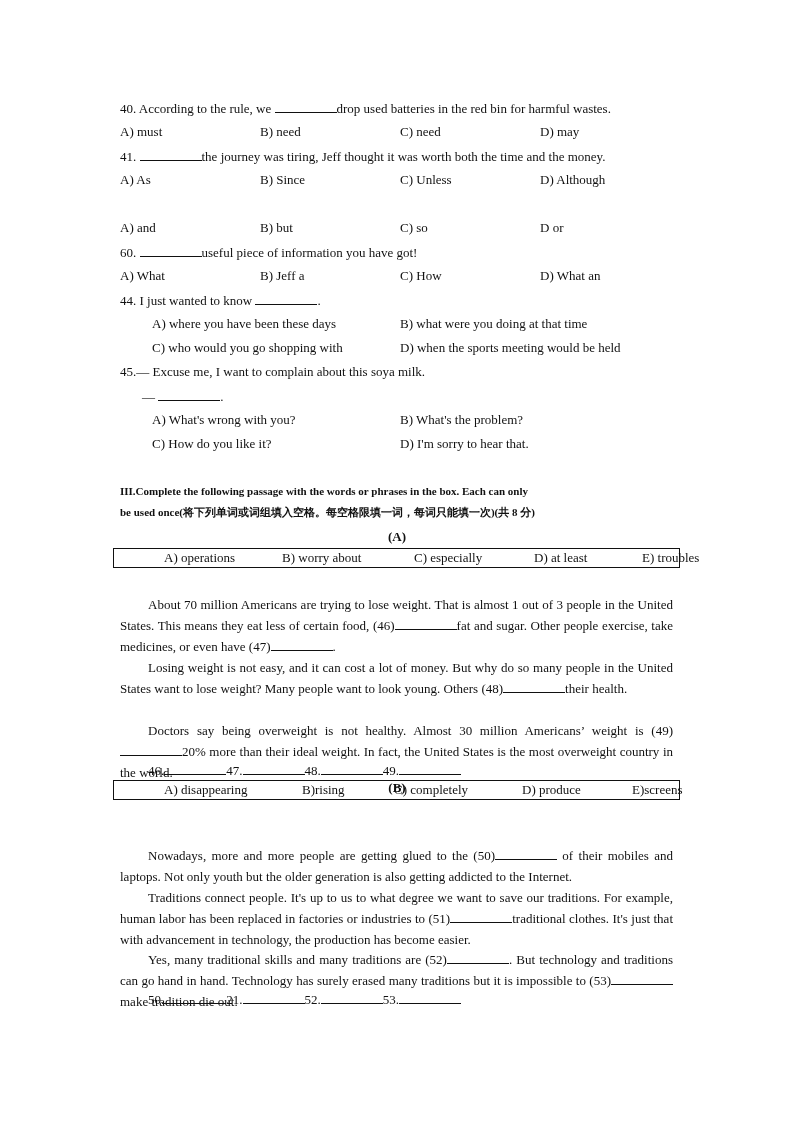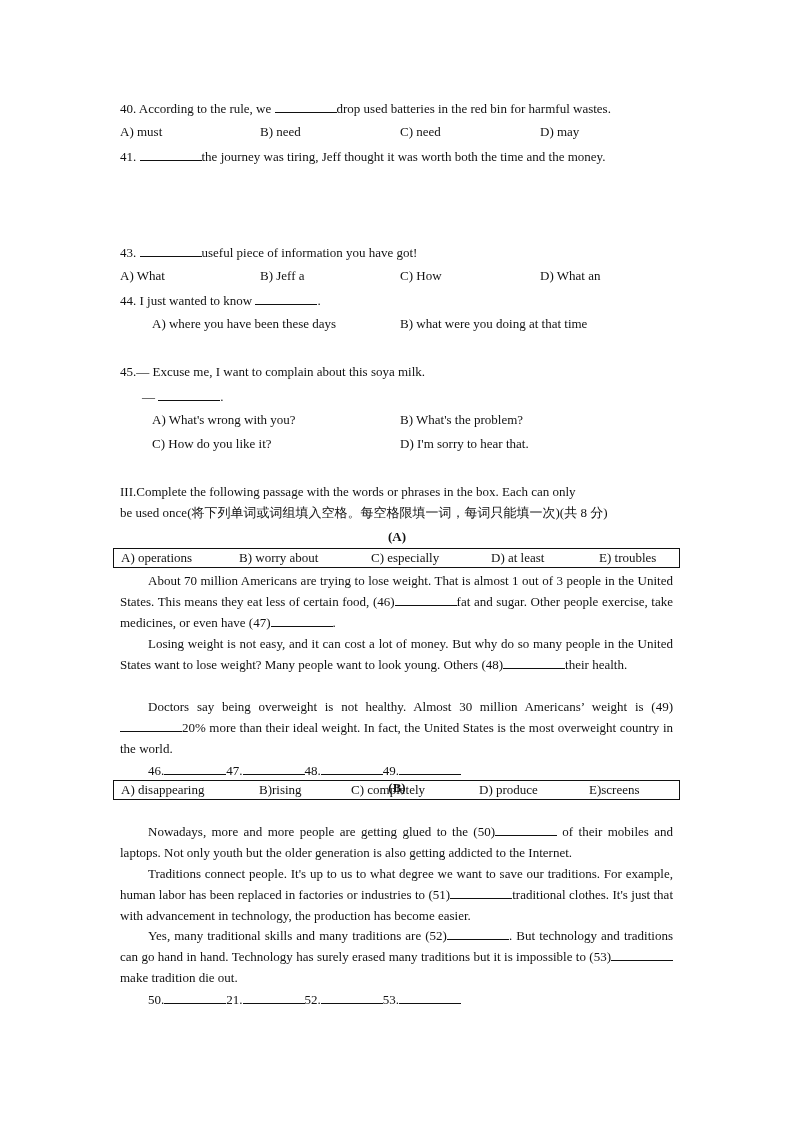--- a/index.html
+++ b/index.html
@@ -5,25 +5,25 @@
   html, body { margin: 0; padding: 0; background: #ffffff; }
   body { width: 794px; height: 1123px; position: relative; overflow: hidden;
          font-family: "Liberation Serif", "DejaVu Serif", serif; color: #111; font-size: 13px; }
   .page { position: absolute; left: 0; top: 0; width: 794px; height: 1123px; }
   .line { position: absolute; left: 120px; white-space: nowrap; line-height: 16px; height: 16px; }
   .opts { position: absolute; left: 120px; width: 560px; height: 16px; line-height: 16px; }
   .opts span { position: absolute; top: 0; white-space: nowrap; }
   .opt4-0 { left: 0; } .opt4-1 { left: 140px; } .opt4-2 { left: 280px; } .opt4-3 { left: 420px; }
   .opt2-0 { left: 0; margin-left: 32px; } .opt2-1 { left: 280px; }
   .blank { display: inline-block; border-bottom: 1px solid #111; height: 12px; vertical-align: baseline; width: 62px; }
-  .heading { position: absolute; left: 120px; width: 555px; font-weight: normal; line-height: 21px; font-size: 13px; }
+  .heading { position: absolute; left: 120px; width: 555px; font-weight: bold; line-height: 21px; font-size: 11px; }
   .subhead { position: absolute; left: 0; width: 794px; text-align: center; font-weight: bold; font-size: 13px; line-height: 16px; }
   .wordbox { position: absolute; left: 113px; width: 567px; height: 20px; border: 1px solid #111; box-sizing: border-box; }
-  .wordbox span { position: absolute; top: 1px; white-space: nowrap; line-height: 16px; }
-  .para { position: absolute; left: 120px; width: 553px; line-height: 21px; text-align: justify; }
+  .wordbox span { position: absolute; top: 1px; white-space: nowrap; line-height: 16px; margin-left: 43px; }
+  .para { position: absolute; left: 120px; width: 553px; line-height: 21px; text-align: justify; margin-top: 24px; }
   .para .indent { display: inline-block; width: 28px; }
   .answers { position: absolute; left: 148px; line-height: 16px; white-space: nowrap; }
   .answers .blank { width: 62px; }
 </style>
 </head>
 <body>
 
 <div class="page">
 
   <div class="line" style="top:100px">
@@ -34,40 +34,56 @@
     <span class="opt4-0">A) must</span>
     <span class="opt4-1">B) need</span>
     <span class="opt4-2">C) need</span>
     <span class="opt4-3">D) may</span>
   </div>
 
   <div class="line" style="top:148px">
     <span>41.</span>
     <span class="blank"></span><span>the journey was tiring,  Jeff thought it was worth both the time and the money.</span>
   </div>
+  <div class="opts" style="top:172px">
+    <span class="opt4-0">A) As</span>
+    <span class="opt4-1">B) Since</span>
+    <span class="opt4-2">C) Unless</span>
+    <span class="opt4-3">D) Although</span>
+  </div>
 
+  <div class="opts" style="top:220px">
+    <span class="opt4-0">A) and</span>
+    <span class="opt4-1">B) but</span>
+    <span class="opt4-2">C) so</span>
+    <span class="opt4-3">D or</span>
+  </div>
 
   <div class="line" style="top:244px">
-    <span>43.</span>
+    <span>60.</span>
     <span class="blank"></span><span>useful piece of information  you have got!</span>
   </div>
   <div class="opts" style="top:268px">
     <span class="opt4-0">A) What</span>
     <span class="opt4-1">B) Jeff a</span>
     <span class="opt4-2">C) How</span>
     <span class="opt4-3">D) What an</span>
   </div>
 
   <div class="line" style="top:292px">
     <span>44.</span>
     <span>I just wanted to know </span><span class="blank"></span><span>.</span>
   </div>
   <div class="opts" style="top:316px">
     <span class="opt2-0">A) where you have been these days</span>
     <span class="opt2-1">B) what were you doing  at that time</span>
+  </div>
+  <div class="opts" style="top:340px">
+    <span class="opt2-0">C) who would  you go  shopping  with</span>
+    <span class="opt2-1">D) when the sports meeting would be held</span>
   </div>
 
   <div class="line" style="top:364px">
     <span>45.</span><span>— Excuse me, I want to complain  about this  soya milk.</span>
   </div>
   <div class="line" style="top:388px; left:142px">
     <span>— </span><span class="blank"></span><span>.</span>
   </div>
   <div class="opts" style="top:412px">
     <span class="opt2-0">A) What's wrong with you?</span>

